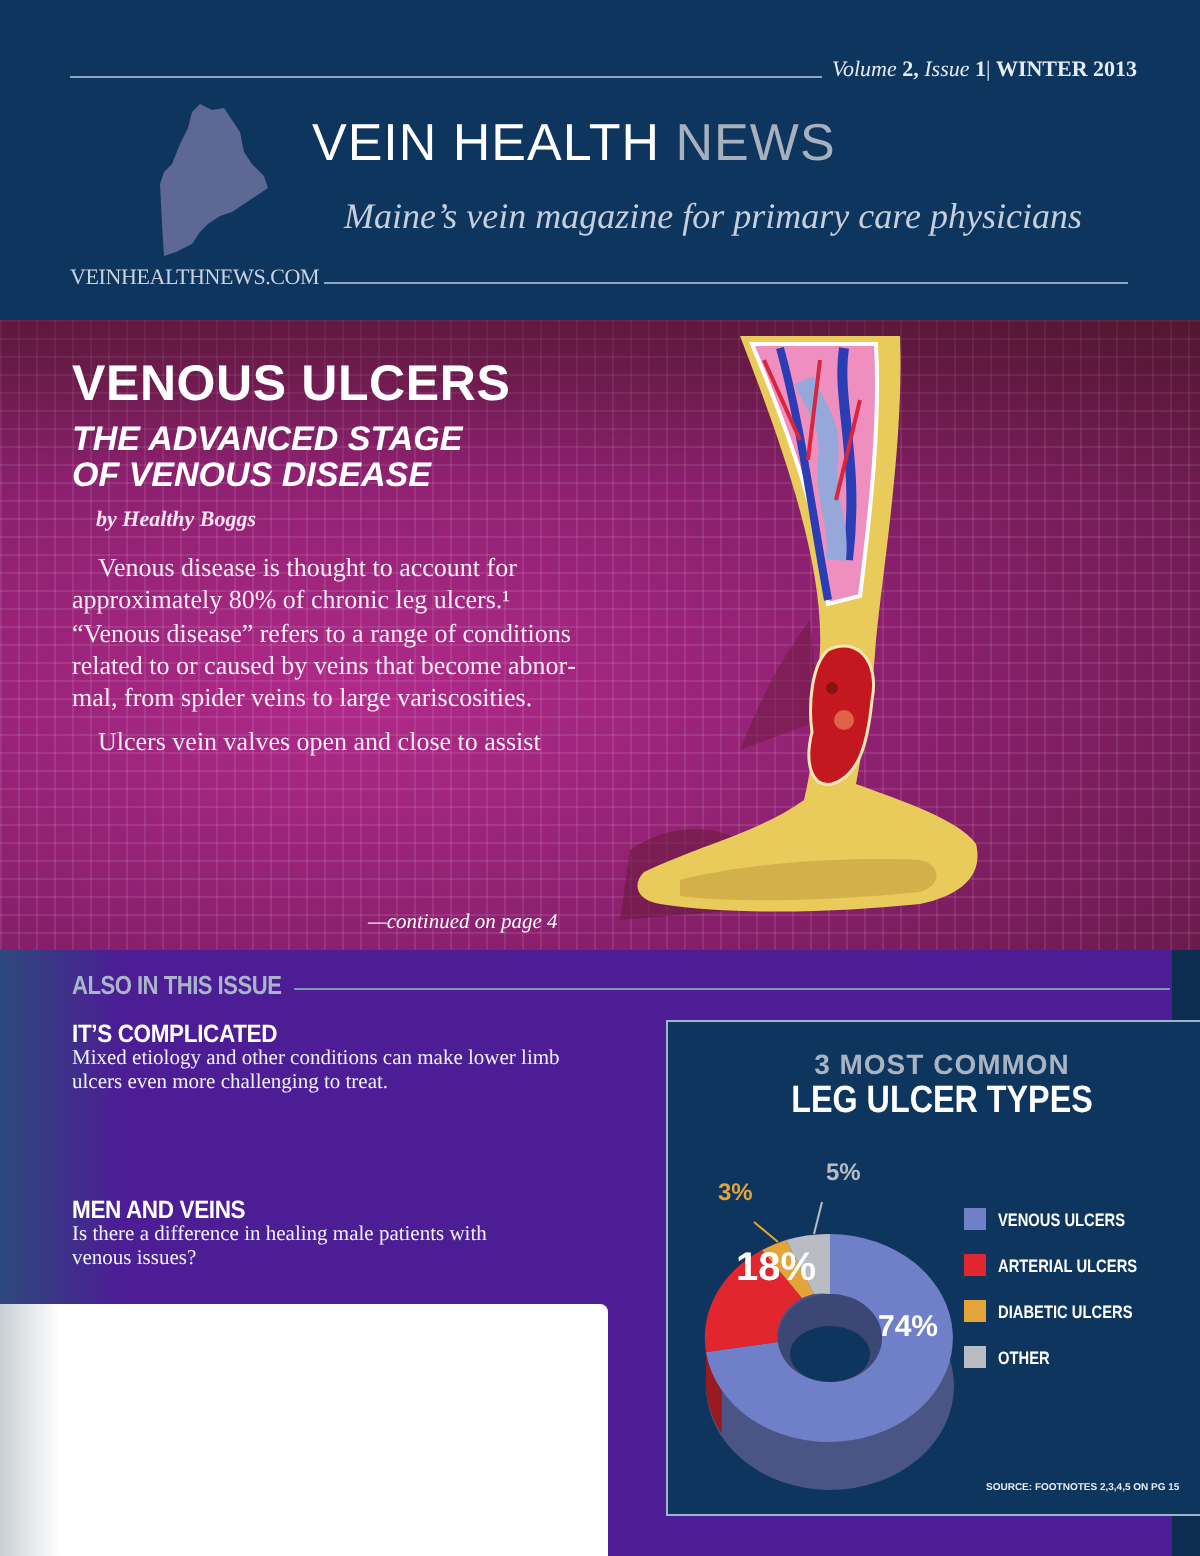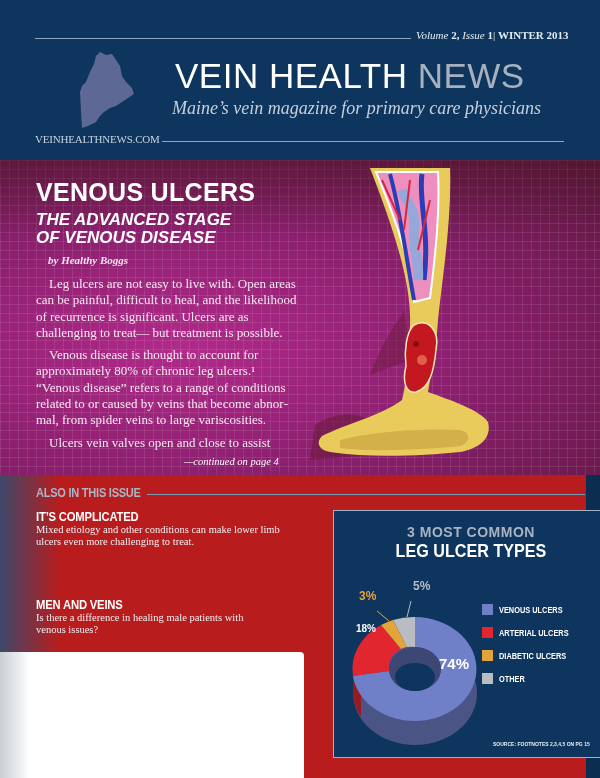--- a/index.html
+++ b/index.html
@@ -1,31 +1,31 @@
 <!DOCTYPE html>
 <html><head>
 <meta charset="utf-8">
 <style>
   * { box-sizing: border-box; margin: 0; padding: 0; }
   html, body { width: 600px; height: 778px; overflow: hidden; background: #0b3158; }
   body { position: relative; font-family: "Liberation Serif", serif; }
 
-  .page { position: absolute; inset: 0; background: #b91c1c; }
+  .page { position: absolute; inset: 0; background: #4c1d95; }
   .page::before { content: ""; position: absolute; left: 0; top: 0; bottom: 0; width: 60px;
     background: linear-gradient(to right, rgba(40,80,120,0.85), rgba(13,53,94,0)); z-index: 1; pointer-events: none; }
   .page::after { content: ""; position: absolute; right: 0; top: 0; bottom: 0; width: 14px;
     background: #0a2d50; z-index: 0; }
 
   
   .masthead { position: absolute; left: 0; top: 0; width: 600px; height: 160px; background: #0d355e; z-index: 2; }
   .rule-top { position: absolute; left: 35px; top: 38px; width: 376px; height: 1px; background: #8fa6c0; }
   .issue-line { position: absolute; left: 416px; top: 29px; font-size: 11px; color: #e6ecf3; font-style: italic; white-space: nowrap; }
   .issue-line b { font-style: normal; font-weight: bold; }
   .maine { position: absolute; left: 78px; top: 52px; width: 56px; height: 76px; }
-  .title { position: absolute; left: 175px; top: 56px; font-family: "Liberation Sans", sans-serif; font-size: 35px; letter-spacing: 0.5px; color: #ffffff; white-space: nowrap; }
+  .title { position: absolute; left: 156px; top: 56px; font-family: "Liberation Sans", sans-serif; font-size: 26px; letter-spacing: 0.5px; color: #ffffff; white-space: nowrap; }
   .title .news { color: #a7b0bd; }
   .tagline { position: absolute; left: 172px; top: 98px; font-size: 18px; font-style: italic; color: #c6cfdb; white-space: nowrap; }
   .site { position: absolute; left: 35px; top: 133px; font-size: 11px; color: #c9d3df; letter-spacing: -0.2px; text-align: center; }
   .rule-bottom { position: absolute; left: 162px; top: 141px; width: 402px; height: 1px; background: #8fa6c0; }
 
   
   .hero { position: absolute; left: 0; top: 160px; width: 600px; height: 315px; z-index: 2; overflow: hidden;
     background:
       radial-gradient(ellipse at 30% 60%, #b12a8a 0%, #8d2070 45%, #5e1840 100%);
   }
@@ -117,21 +117,20 @@
       <circle cx="106" cy="184" r="3" fill="#8a1014"></circle>
     </svg>
 
     <h1 class="headline">VENOUS ULCERS</h1>
     <h2 class="subhead">
       <span>THE ADVANCED STAGE</span><br>
       <span>OF VENOUS DISEASE</span>
     </h2>
     <div class="byline">by Healthy Boggs</div>
     <div class="body-text">
-      <p>Leg ulcers are not easy to live with. Open areas can be painful, difficult to heal, and the likelihood of recurrence is significant. Ulcers are as challenging to treat— but treatment is possible.</p>
       <p>Venous disease is thought to account for approximately 80% of chronic leg ulcers.¹ “Venous disease” refers to a range of conditions related to or caused by veins that become abnor­mal, from spider veins to large variscosities.</p>
       <p>Ulcers vein valves open and close to assist</p>
     </div>
     <div class="continued">—continued on page 4</div>
   </section>
 
   <section class="also">
     <div class="also-head">ALSO IN THIS ISSUE</div>
     <div class="also-rule"></div>
 
@@ -164,21 +163,21 @@
 
       <path d="M54 39 A62 52 0 0 1 76 36 L76 66 A26 22 0 0 0 68 66 Z" fill="#b9bcc2"></path>
 
       <ellipse cx="76" cy="88" rx="26" ry="22" fill="#3d4775"></ellipse>
       <ellipse cx="76" cy="96" rx="20" ry="14" fill="#0d355e"></ellipse>
 
       <line x1="50" y1="40" x2="38" y2="30" stroke="#e3a43a" stroke-width="1"></line>
       <line x1="68" y1="36" x2="72" y2="20" stroke="#b9bcc2" stroke-width="1"></line>
     </svg>
 
-    <span class="pct" style="left:22px; top:112px; font-size:10px; color:#fff">18%</span>
+    <span class="pct" style="left:34px; top:112px; font-size:20px; color:#fff">18%</span>
     <span class="pct" style="left:105px; top:144px; font-size:15px; color:#fff">74%</span>
     <span class="pct" style="left:25px; top:78px; font-size:12px; color:#e3a43a">3%</span>
     <span class="pct" style="left:79px; top:68px; font-size:12px; color:#b9bcc2">5%</span>
 
     <div class="legend">
       <div class="legend-row">
         <span class="swatch" style="background:#6f80c9"></span>
         <span class="legend-label">VENOUS ULCERS</span>
       </div>
       <div class="legend-row">

